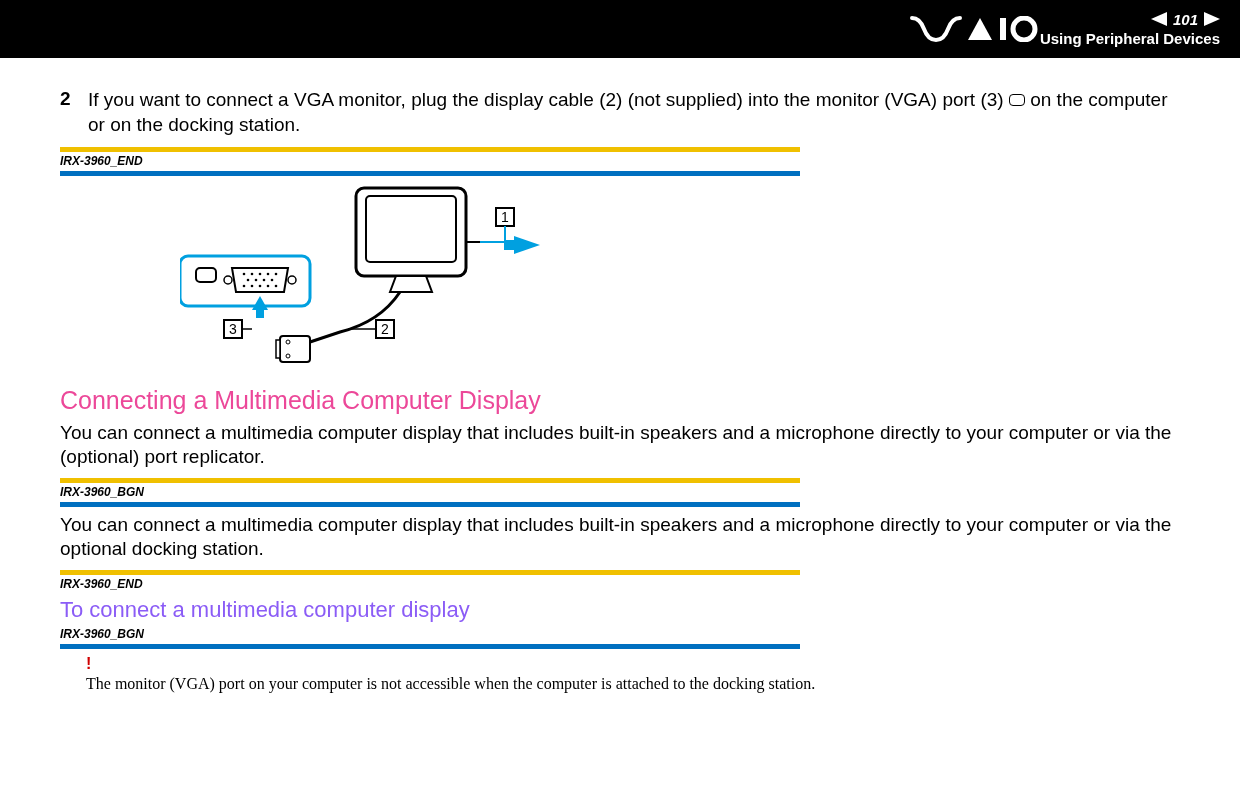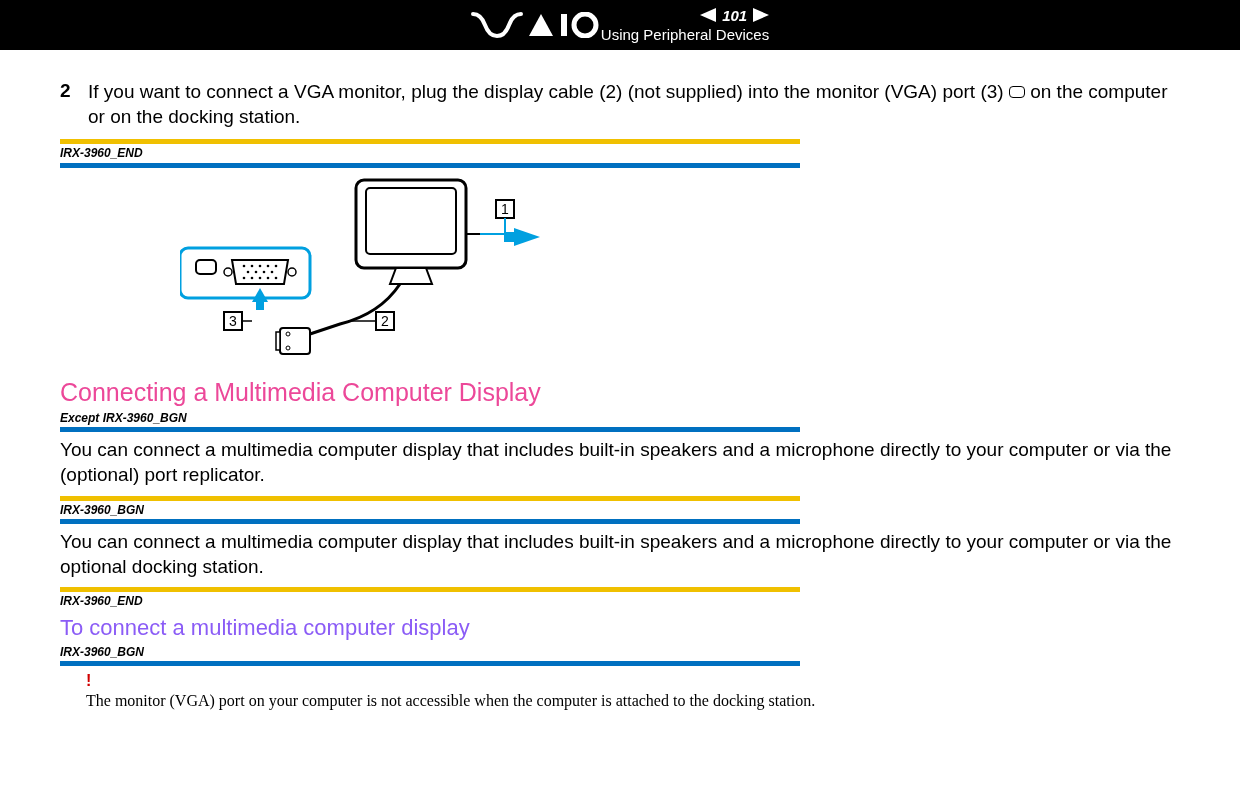--- a/index.html
+++ b/index.html
@@ -7,24 +7,24 @@
     padding: 0;
     background: #fff;
     font-family: Arial, Helvetica, sans-serif;
     width: 1240px;
     height: 808px;
     overflow: hidden;
   }
   .header {
     background: #000;
     color: #fff;
-    height: 50px;
+    height: 58px;
     display: flex;
     align-items: center;
-    justify-content: center;
+    justify-content: flex-end;
     padding: 0 20px;
     position: relative;
   }
   .logo {
     font-family: Arial, sans-serif;
   }
   .logo svg { display: block; }
   .header-right {
     text-align: right;
     font-size: 15px;
@@ -33,21 +33,21 @@
   .header-right .pagenav {
     display: flex;
     align-items: center;
     justify-content: flex-end;
     gap: 6px;
     font-style: italic;
     font-weight: bold;
   }
   .header-right .pagenav svg { display:block; }
   .header-sub {
-    font-weight: normal;
+    font-weight: bold;
   }
   .content {
     padding: 30px 60px 10px 60px;
   }
   .step {
     display: flex;
     gap: 14px;
     margin-bottom: 10px;
   }
   .step-num {
@@ -220,24 +220,20 @@
       <circle cx="108" cy="174" r="2" fill="none" stroke="#000" stroke-width="1"></circle>
 
       <rect x="196" y="138" width="18" height="18" fill="#fff" stroke="#000" stroke-width="2"></rect>
       <text x="205" y="152" text-anchor="middle" font-size="14" font-family="Arial">2</text>
       <line x1="196" y1="147" x2="168" y2="147" stroke="#000" stroke-width="1.5"></line>
     </svg>
   </div>
 
   <div class="section-title">Connecting a Multimedia Computer Display</div>
 
-  <div class="tag-block">
-    <div class="tag-label">Except IRX-3960_BGN</div>
-    <div class="hr-blue"></div>
-  </div>
 
   <div class="body-text">You can connect a multimedia computer display that includes built-in speakers and a microphone directly to your computer or via the (optional) port replicator.</div>
 
   <div class="tag-block">
     <div class="hr-yellow"></div>
     <div class="tag-label">IRX-3960_BGN</div>
     <div class="hr-blue"></div>
   </div>
 
   <div class="body-text">You can connect a multimedia computer display that includes built-in speakers and a microphone directly to your computer or via the optional docking station.</div>

